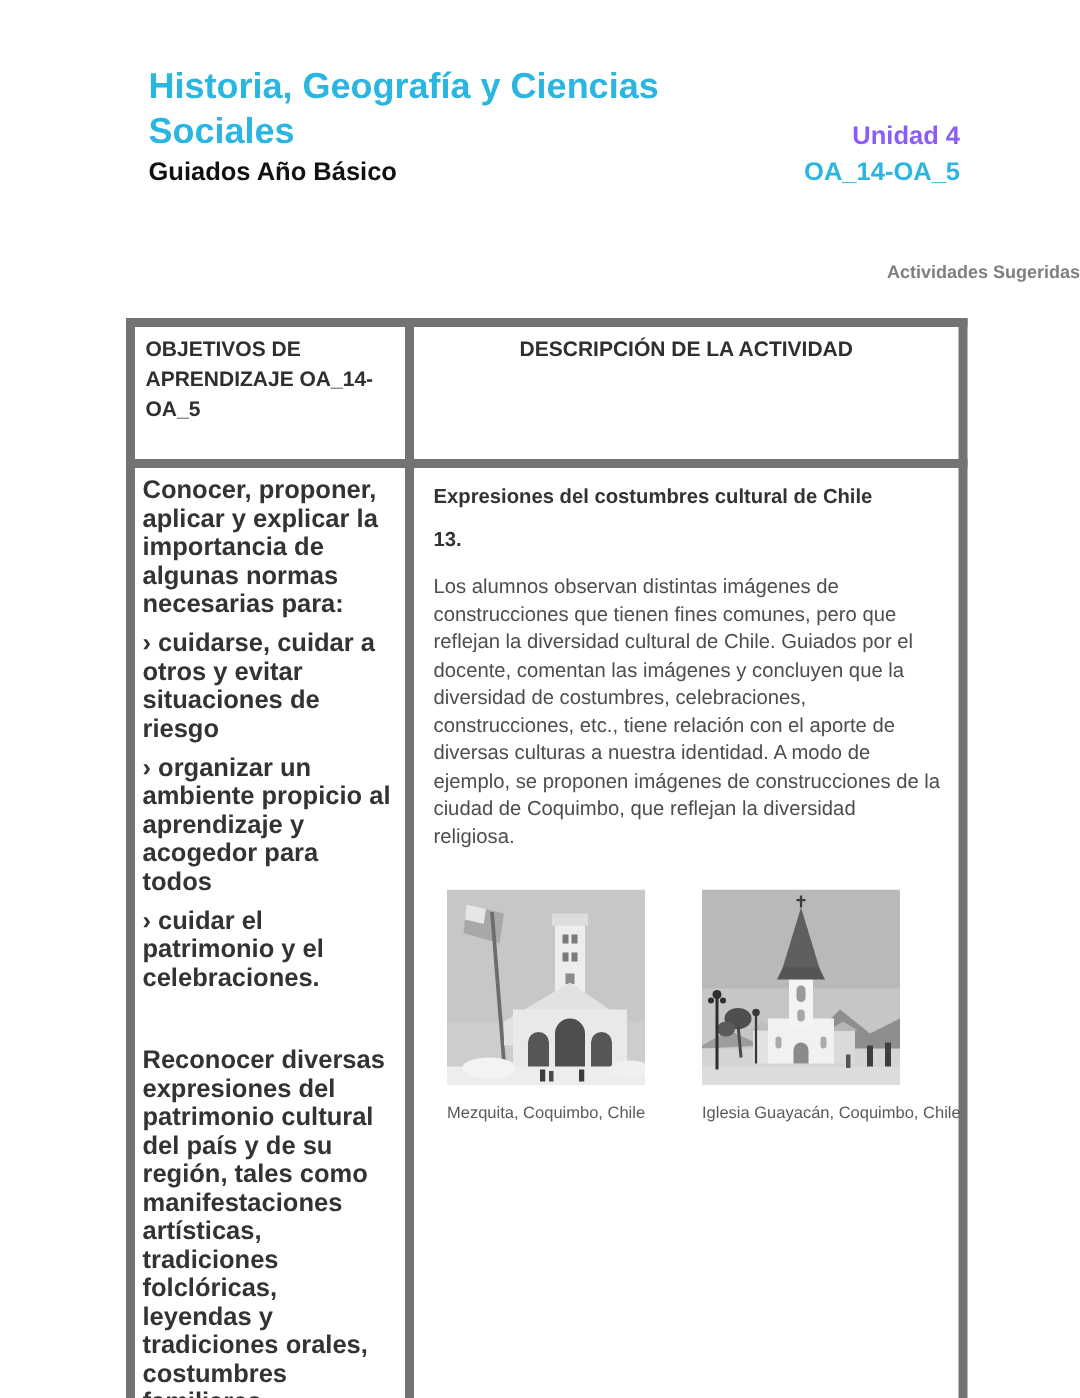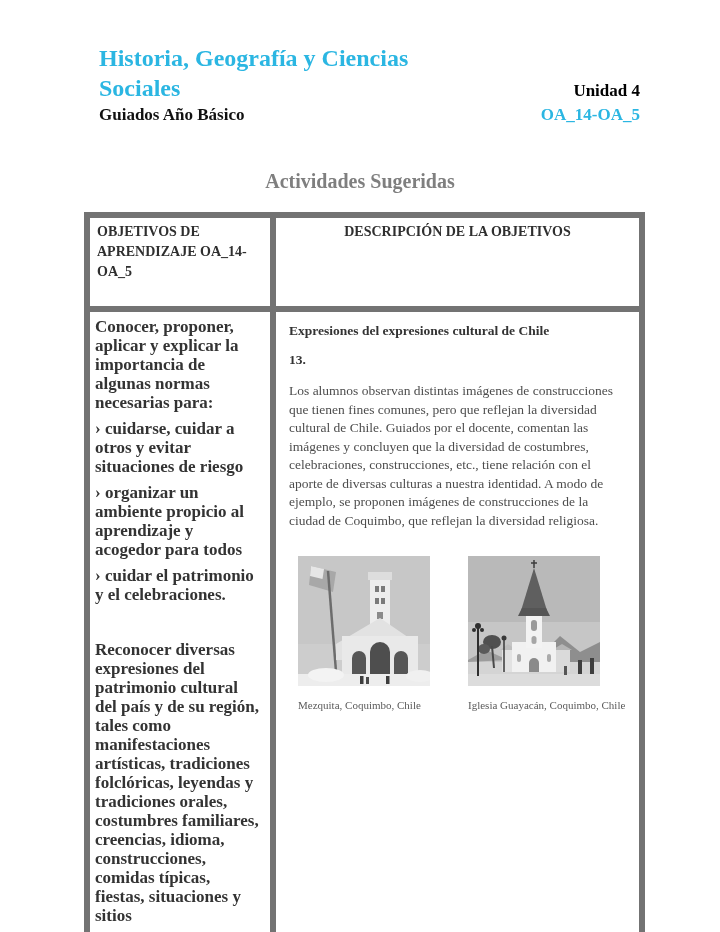--- a/index.html
+++ b/index.html
@@ -4,21 +4,21 @@
 <style>
   * { box-sizing: border-box; }
   html, body { margin: 0; padding: 0; }
   body {
     width: 720px; height: 932px;
     background: #ffffff;
     font-family: "Liberation Sans", sans-serif;
     color: #333;
     overflow: hidden;
   }
-  .page { width: 720px; height: 932px; padding-top: 43px; font-family: Liberation Serif, serif; }
+  .page { width: 720px; height: 932px; padding-top: 43px; }
 
   
   .doc-header {
     margin: 0 80px 0 99px;
     display: flex;
     justify-content: space-between;
     align-items: flex-end;
   }
   .course-title {
     font-size: 24px; line-height: 30px; font-weight: bold;
@@ -28,22 +28,22 @@
     font-size: 17px; line-height: 24px; font-weight: bold; color: #111;
   }
   .header-right { text-align: right; }
   .unit-label, .oa-code {
     font-size: 17px; line-height: 24px; font-weight: bold;
   }
 
   
   .section-title {
     margin-top: 44px;
-    text-align: center;
-    font-size: 20px; line-height: 20px; font-weight: bold;
+    text-align: right;
+    font-size: 12px; line-height: 20px; font-weight: bold;
     color: #7f7f7f;
   }
 
   
   table.activities {
     border-collapse: collapse;
     margin: 21px 0 0 84px;
     width: 555px;
     table-layout: fixed;
   }
@@ -100,49 +100,49 @@
 <body>
 
 <div class="page">
 
   <div class="doc-header">
     <div class="header-left">
       <h1 class="course-title" style="color:#2bb6e2">Historia, Geografía y Ciencias Sociales</h1>
       <div class="course-subtitle">Guiados Año Básico</div>
     </div>
     <div class="header-right">
-      <div class="unit-label" style="color:#000000">Unidad 4</div>
+      <div class="unit-label" style="color:#8b5cf6">Unidad 4</div>
       <div class="oa-code" style="color:#2bb6e2">OA_14-OA_5</div>
     </div>
   </div>
 
   <div class="section-title">Actividades Sugeridas</div>
 
   <table class="activities">
     <colgroup>
         <col class="c-obj">
         <col class="c-desc">
       </colgroup>
     <thead>
       <tr>
         <th class="obj-head">OBJETIVOS DE APRENDIZAJE OA_14-OA_5</th>
-        <th class="desc-head">DESCRIPCIÓN DE LA OBJETIVOS</th>
+        <th class="desc-head">DESCRIPCIÓN DE LA ACTIVIDAD</th>
       </tr>
     </thead>
     <tbody>
       <tr>
         <td class="objectives-cell">
           <p>Conocer, proponer, aplicar y explicar la importancia de algunas normas necesarias para:</p>
           <p>› cuidarse, cuidar a otros y evitar situaciones de riesgo</p>
           <p>› organizar un ambiente propicio al aprendizaje y acogedor para todos</p>
           <p>› cuidar el patrimonio y el celebraciones.</p>
           <p class="gap-before">Reconocer diversas expresiones del patrimonio cultural del país y de su región, tales como manifestaciones artísticas, tradiciones folclóricas, leyendas y tradiciones orales, costumbres familiares, creencias, idioma, construcciones, comidas típicas, fiestas, situaciones y sitios</p>
         </td>
         <td class="activity-cell">
-          <p class="activity-title">Expresiones del expresiones cultural de Chile</p>
+          <p class="activity-title">Expresiones del costumbres cultural de Chile</p>
           <p class="activity-number">13.</p>
           <p class="activity-desc">Los alumnos observan distintas imágenes de construcciones que tienen fines comunes, pero que reflejan la diversidad cultural de Chile. Guiados por el docente, comentan las imágenes y concluyen que la diversidad de costumbres, celebraciones, construcciones, etc., tiene relación con el aporte de diversas culturas a nuestra identidad. A modo de ejemplo, se proponen imágenes de construcciones de la ciudad de Coquimbo, que reflejan la diversidad religiosa.</p>
 
           <div class="images-row">
 
             <figure class="photo-fig">
               <svg class="photo-frame" viewBox="0 0 132 130" xmlns="http://www.w3.org/2000/svg">
                 <rect width="132" height="130" fill="#c7c7c7"></rect>
                 <rect y="88" width="132" height="42" fill="#cdcdcd"></rect>
 

